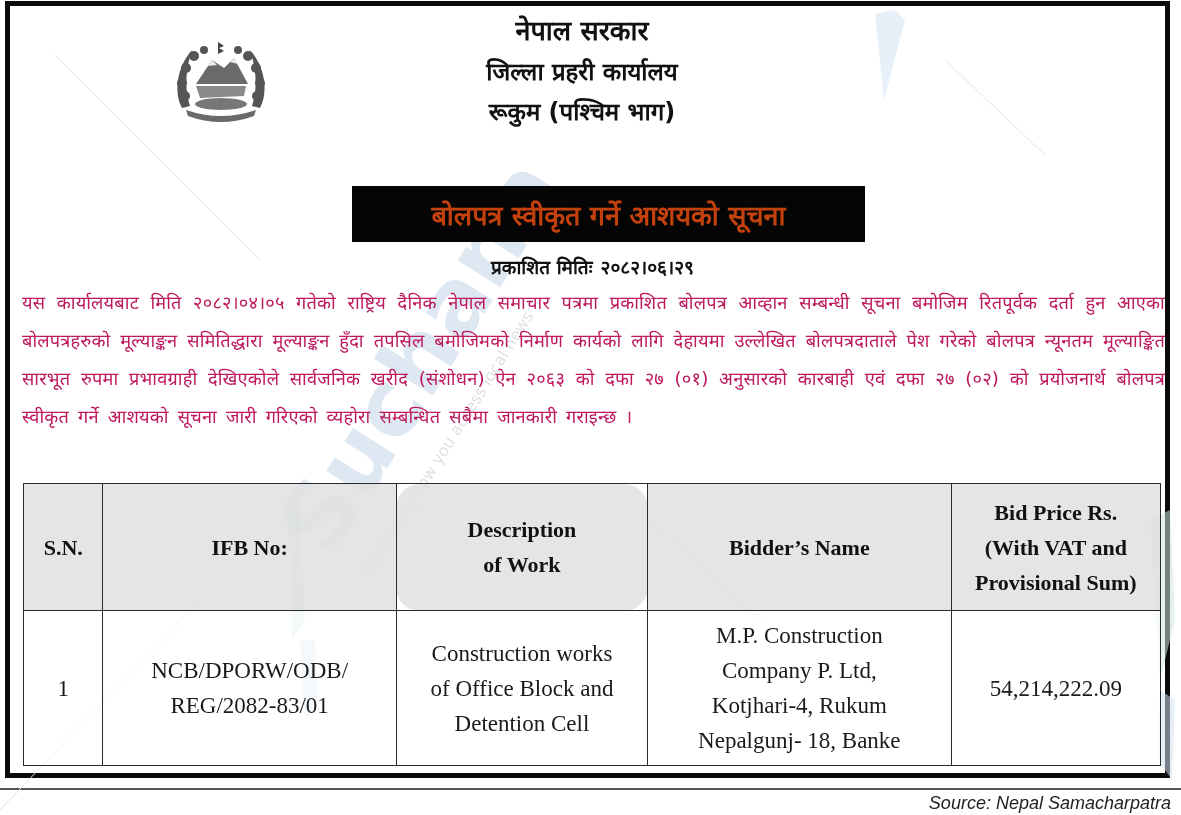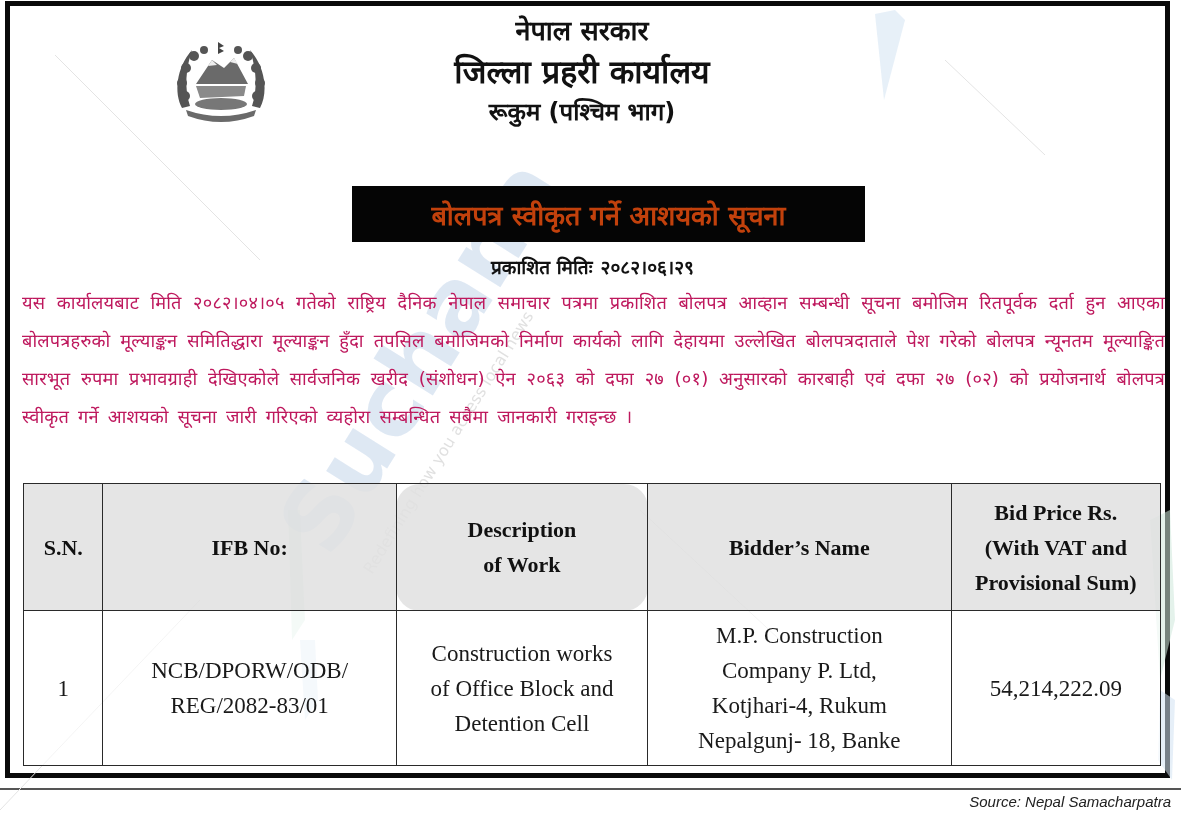--- a/index.html
+++ b/index.html
@@ -32,21 +32,21 @@
       width: 1181px;
       height: 2px;
       background: #555555;
     }
     .source-line {
       position: absolute;
       right: 10px;
       top: 793px;
       font-family: "Liberation Sans", sans-serif;
       font-style: italic;
-      font-size: 15px;
+      font-size: 18px;
       color: #222222;
     }
     
     .watermark {
       position: absolute;
       left: 0; top: 0;
       width: 1181px; height: 815px;
       pointer-events: none;
       z-index: 1;
     }
@@ -76,21 +76,21 @@
     .ministry-name {
       font-family: "DejaVu Sans", sans-serif;
       font-weight: bold;
       font-size: 24px;
       line-height: 34px;
       margin: 0;
     }
     .office-name {
       font-family: "DejaVu Sans", sans-serif;
       font-weight: bold;
-      font-size: 32px;
+      font-size: 24px;
       line-height: 48px;
       margin: 0;
     }
     .location-name {
       font-family: "DejaVu Sans", sans-serif;
       font-weight: bold;
       font-size: 24px;
       line-height: 32px;
       margin: 0;
     }

